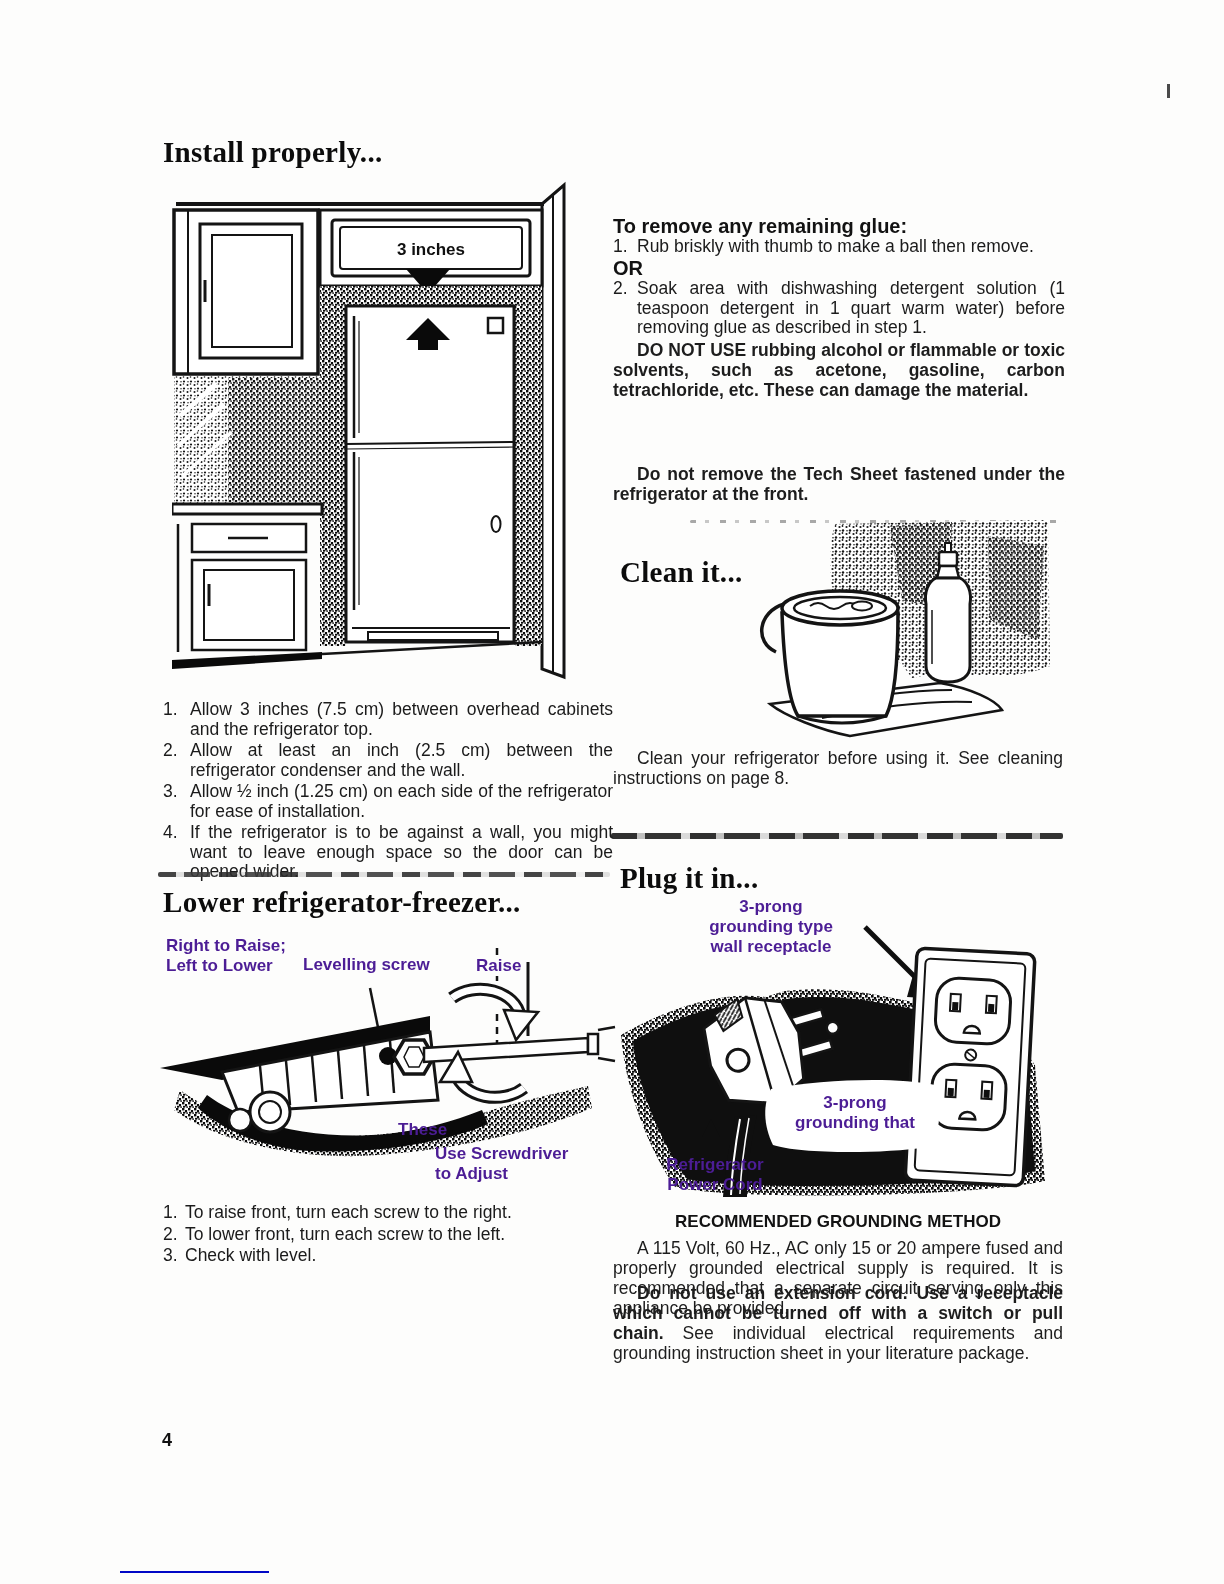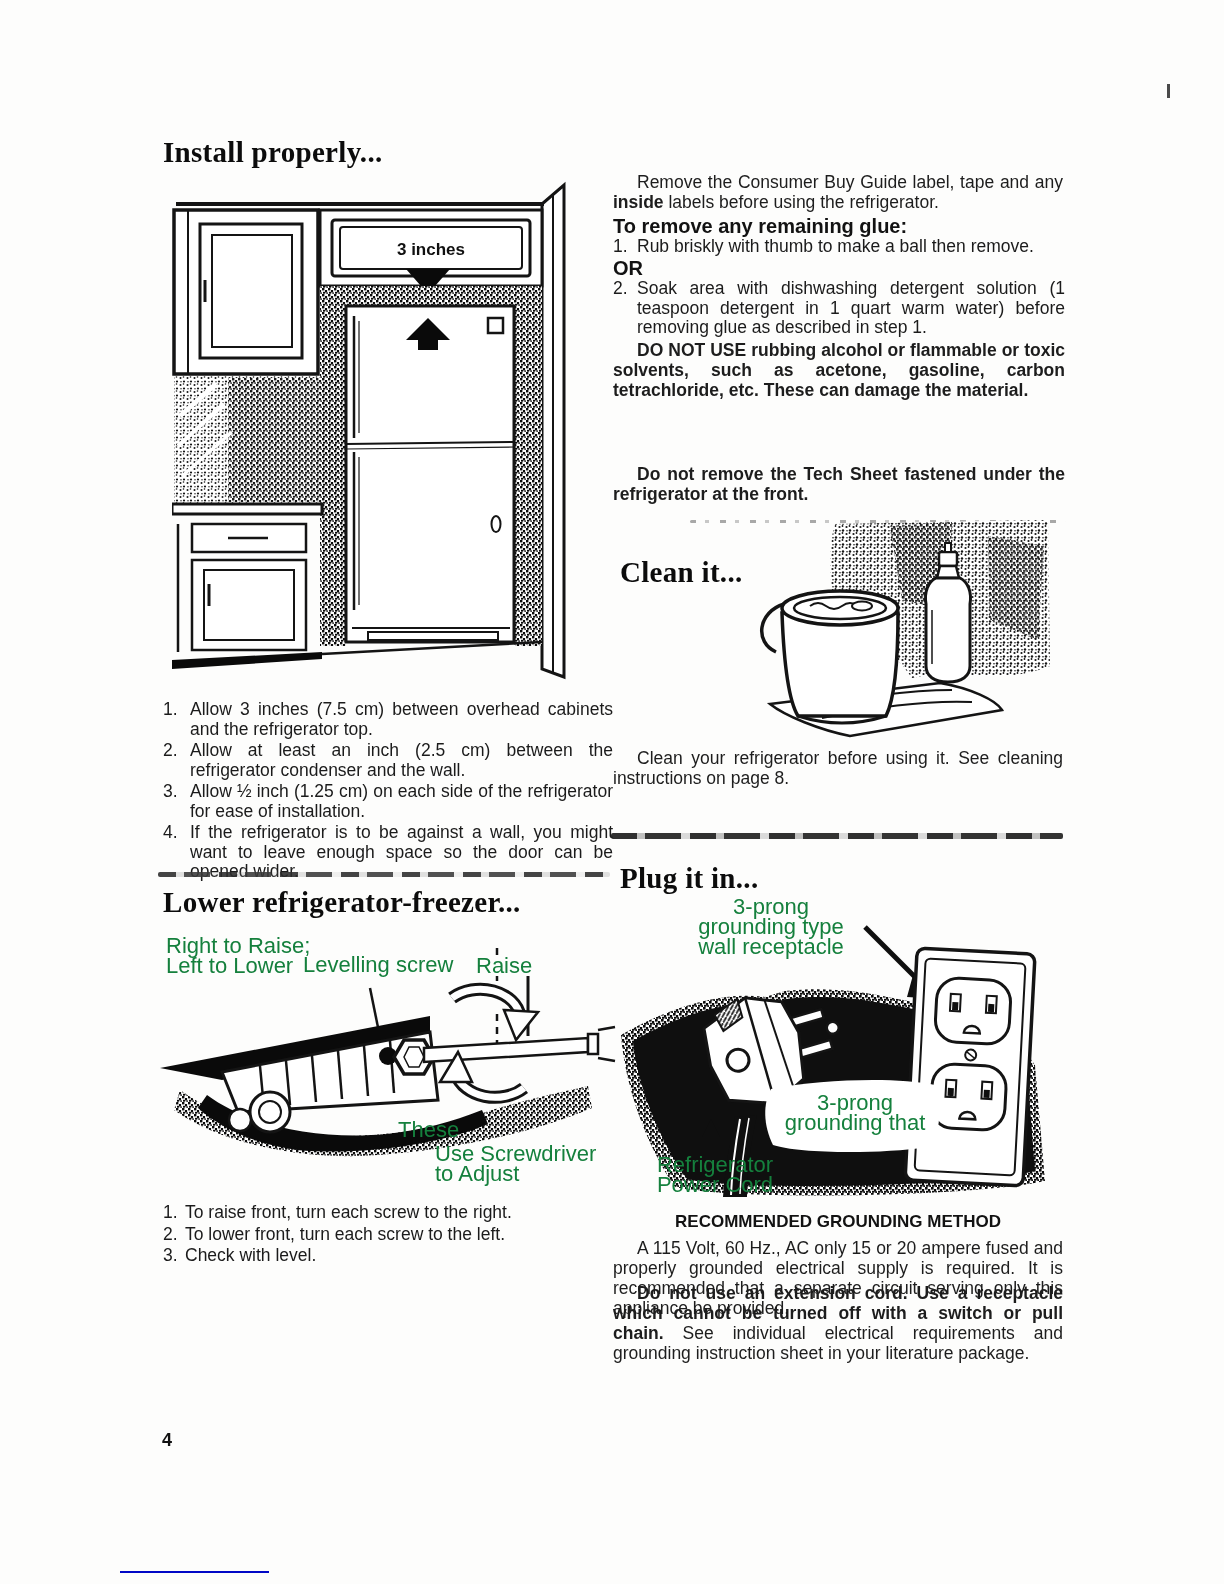--- a/index.html
+++ b/index.html
@@ -9,21 +9,21 @@
   h1{font-family:"Liberation Serif",serif;font-size:29px;font-weight:bold;color:#0c0c0c;letter-spacing:.3px;white-space:nowrap}
   p{font-size:17.5px;line-height:20px;text-align:justify;color:#1d1d1d}
   .indent{text-indent:24px}
   .bold{font-weight:bold}
   .subhead{font-size:20px;font-weight:bold;line-height:20px;color:#121212}
   .num-list{list-style:none}
   .num-list li{display:flex;font-size:17.5px;line-height:19.5px;margin-bottom:2px}
   .num-list .num{flex:0 0 27px}
   .num-list .txt{flex:1;text-align:justify}
   figure{position:absolute;margin:0}
-  .fig-label{position:absolute;font-weight:normal;font-size:22px;line-height:20px;color:#15803d;white-space:nowrap}
+  .fig-label{position:absolute;font-weight:bold;font-size:17px;line-height:20px;color:#4c1d95;white-space:nowrap}
   .fig-label span{display:block}
   .center{text-align:center}
   .divider{position:absolute;border-radius:2px}
   .div-grunge{height:5px;opacity:.88;filter:blur(.4px);
     background:repeating-linear-gradient(90deg,#2b2b2b 0 18px,rgba(120,120,120,.25) 18px 26px,#3a3a3a 26px 52px,rgba(150,150,150,.15) 52px 61px)}
   .div-dots{height:3px;opacity:.55;
     background:repeating-linear-gradient(90deg,rgba(60,60,60,.8) 0 6px,transparent 6px 15px,rgba(60,60,60,.5) 15px 19px,transparent 19px 30px)}
   .div-heavy{height:6px;opacity:.92;filter:blur(.3px);
     background:repeating-linear-gradient(90deg,#1f1f1f 0 26px,rgba(90,90,90,.4) 26px 34px,#232323 34px 70px,rgba(130,130,130,.3) 70px 79px)}
   .page-num{font-size:18px;font-weight:bold;color:#111}
@@ -213,21 +213,20 @@
     <li>
         <span class="num" style="flex-basis:22px">3.</span>
         <span class="txt" style="text-align:left">Check with level.</span>
       </li>
   </ol>
 
   <div class="page-num abs" style="left:162px;top:1430px">4</div>
   <div class="blue-line"></div>
 
 
-  <p class="abs indent" style="left:613px;top:172px;width:450px"><span>Remove the Consumer Buy Guide label, tape and any </span><span class="bold">inside</span><span> labels before using the refrigerator.</span></p>
 
   <div class="subhead abs" style="left:613px;top:216px">To remove any remaining glue:</div>
 
   <ol class="num-list abs" style="left:613px;top:237px;width:452px">
     <li>
         <span class="num" style="flex-basis:24px">1.</span>
         <span class="txt" style="text-align:left">Rub briskly with thumb to make a ball then remove.</span>
       </li>
   </ol>
   <div class="subhead abs" style="left:613px;top:258px">OR</div>

